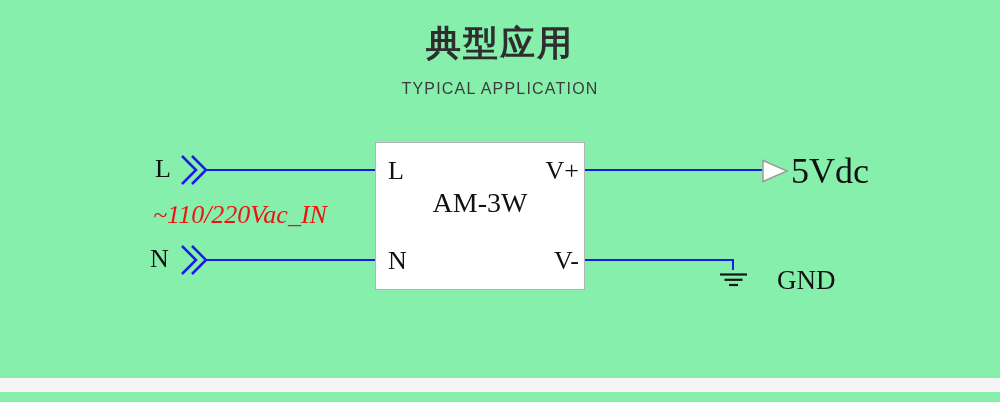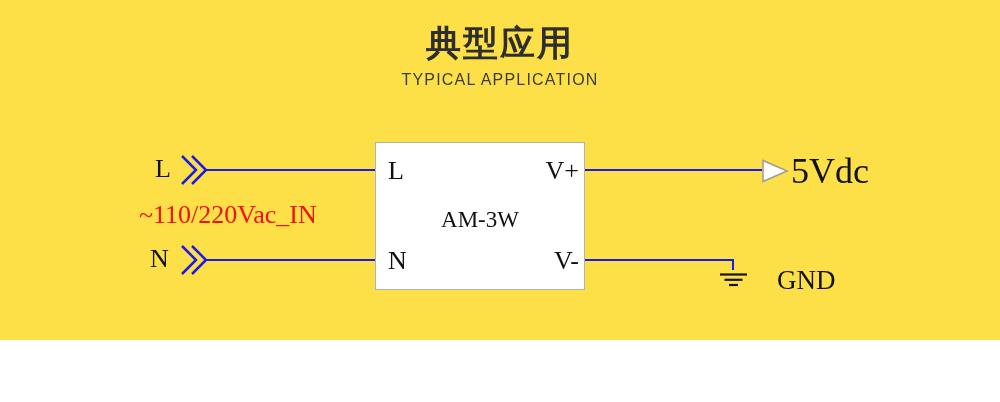--- a/index.html
+++ b/index.html
@@ -3,43 +3,43 @@
 <meta charset="utf-8">
 <style>
   html, body {
     margin: 0;
     padding: 0;
     background: #ffffff;
   }
   .page {
     position: relative;
     width: 1000px;
-    height: 340px;
-    background: #fde047;
+    height: 402px;
+    background: #86efac;
     overflow: hidden;
     font-family: "Liberation Serif", "DejaVu Serif", serif;
   }
   .header {
     position: absolute;
     top: 0;
     left: 0;
     width: 100%;
     text-align: center;
   }
   .title-cn {
     margin-top: 24px;
     font-family: "DejaVu Sans", "Liberation Sans", sans-serif;
     font-size: 35px;
     font-weight: 600;
     color: #2e2e2e;
     letter-spacing: 2px;
     line-height: 1.1;
   }
   .title-en {
-    margin-top: 8px;
+    margin-top: 17px;
     font-family: "Liberation Sans", "DejaVu Sans", sans-serif;
     font-size: 16px;
     font-weight: 300;
     color: #3c3c3c;
     letter-spacing: 1.2px;
   }
   .diagram {
     position: absolute;
     top: 0;
     left: 0;
@@ -80,24 +80,24 @@
     line-height: 1;
     white-space: nowrap;
   }
   .pin-tl { left: 12px;  top: 28px;  }
   .pin-tr { right: 5px;  top: 28px;  }
   .pin-bl { left: 12px;  top: 118px; }
   .pin-br { right: 5px;  top: 118px; }
   .module-name {
     position: absolute;
     left: 50%;
-    top: 76px;
+    top: 60px;
     transform: translate(-50%, -50%);
     color: #111111;
-    font-size: 23px;
+    font-size: 28px;
     line-height: 1;
     white-space: nowrap;
   }
   .bottom-bar {
     position: absolute;
     left: 0;
     top: 378px;
     width: 100%;
     height: 14px;
     background: #f5f5f6;
@@ -138,21 +138,21 @@
 
       <g stroke-width="2.2" stroke="#151515">
         <line x1="720" y1="274.5" x2="747" y2="274.5"></line>
         <line x1="724.5" y1="279.8" x2="742.5" y2="279.8"></line>
         <line x1="729" y1="285" x2="738" y2="285"></line>
       </g>
     </svg>
 
     <span class="lbl" style="left:155px; top:169px;">L</span>
     <span class="lbl" style="left:150px; top:259px;">N</span>
-    <span class="lbl lbl-red" style="left:139px; top:215px;">~110/220Vac_IN</span>
+    <span class="lbl lbl-red" style="left:153px; top:215px;font-style:italic;">~110/220Vac_IN</span>
 
     <div class="module-box">
       <span class="pin pin-tl">L</span>
       <span class="pin pin-tr">V+</span>
       <span class="module-name">AM-3W</span>
       <span class="pin pin-bl">N</span>
       <span class="pin pin-br">V-</span>
     </div>
 
     <span class="lbl" style="left:791px; top:171px; font-size:36px;">5Vdc</span>

